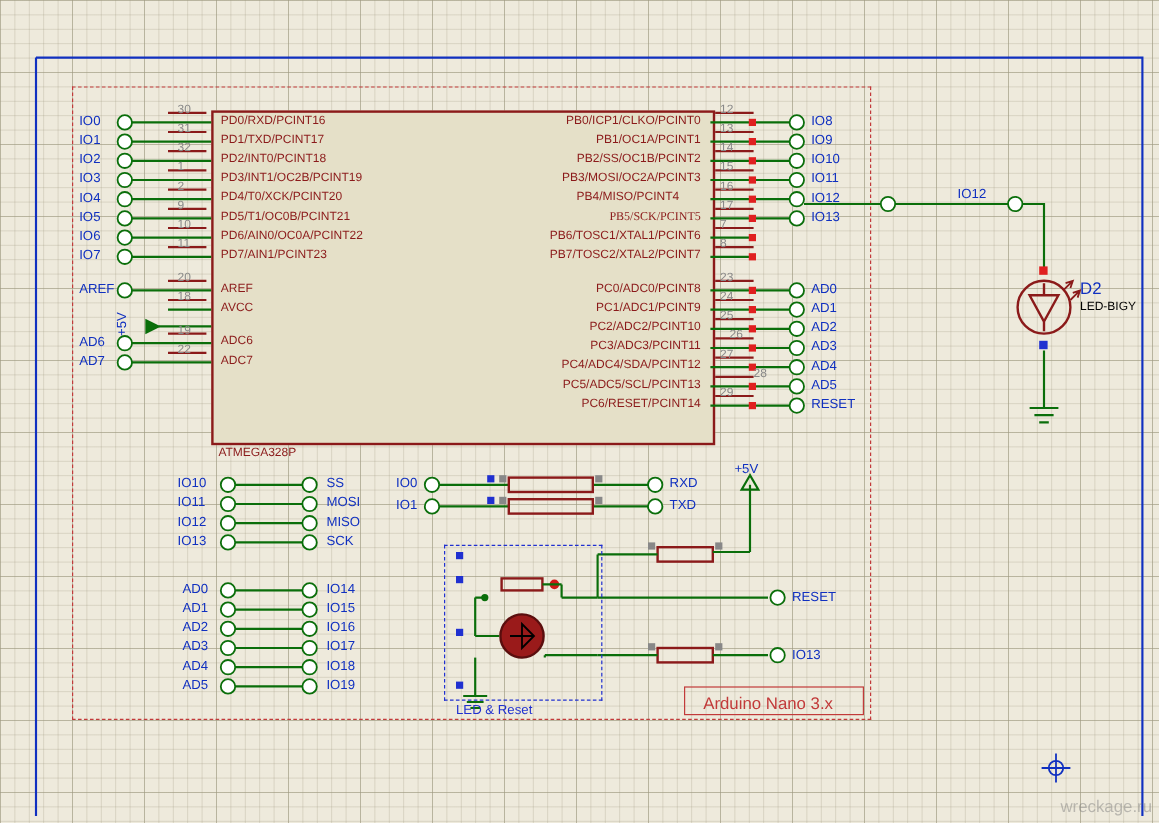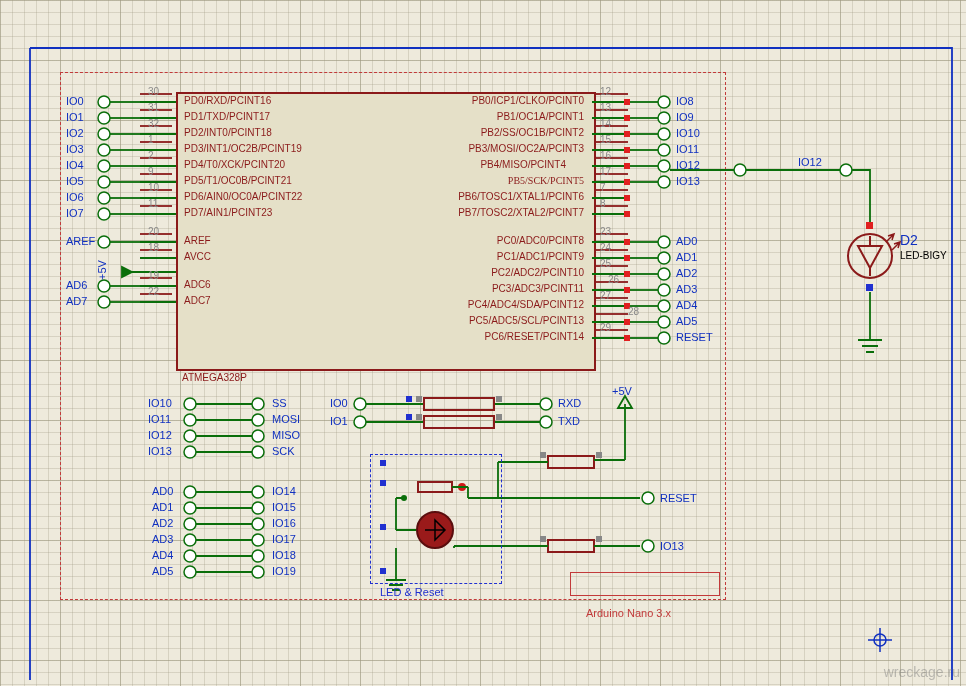--- a/index.html
+++ b/index.html
@@ -284,21 +284,21 @@
     <circle cx="880" cy="640" r="6" fill="none" stroke="#1030c0" stroke-width="1.5"></circle>
     <path d="M880 628 V652 M868 640 H892" stroke="#1030c0" stroke-width="1.5"></path>
   </g>
 <path d="M670 170 H740" class="wire-green"></path>
     <circle cx="740" cy="170" r="6" class="term"></circle>
   </svg>
 
 <div class="dashblue" style="left:370px;top:454px;width:130px;height:128px"></div>
 
 <span class="lbl maroon" style="left:182px;top:372px">ATMEGA328P</span>
-<span class="lbl" style="color:#c23a3a;left:586px;top:607px;font-size:11px">Arduino Nano 3.x</span>
+<span class="lbl" style="color:#c23a3a;left:586px;top:578px;font-size:14px">Arduino Nano 3.x</span>
 <div style="position:absolute;left:570px;top:572px;width:148px;height:22px;border:1px solid #c23a3a"></div>
 <span class="lbl" style="color:#2030d0;left:380px;top:586px">LED &amp; Reset</span>
 
 <span class="lbl blue" style="left:612px;top:385px">+5V</span>
 <span class="lbl blue" style="left:660px;top:492px">RESET</span>
 <span class="lbl blue" style="left:660px;top:540px">IO13</span>
 
 <span class="lbl blue" style="left:96px;top:280px;transform:rotate(-90deg);transform-origin:left top">+5V</span>
 
 <span class="lbl blue" style="left:798px;top:156px">IO12</span>

